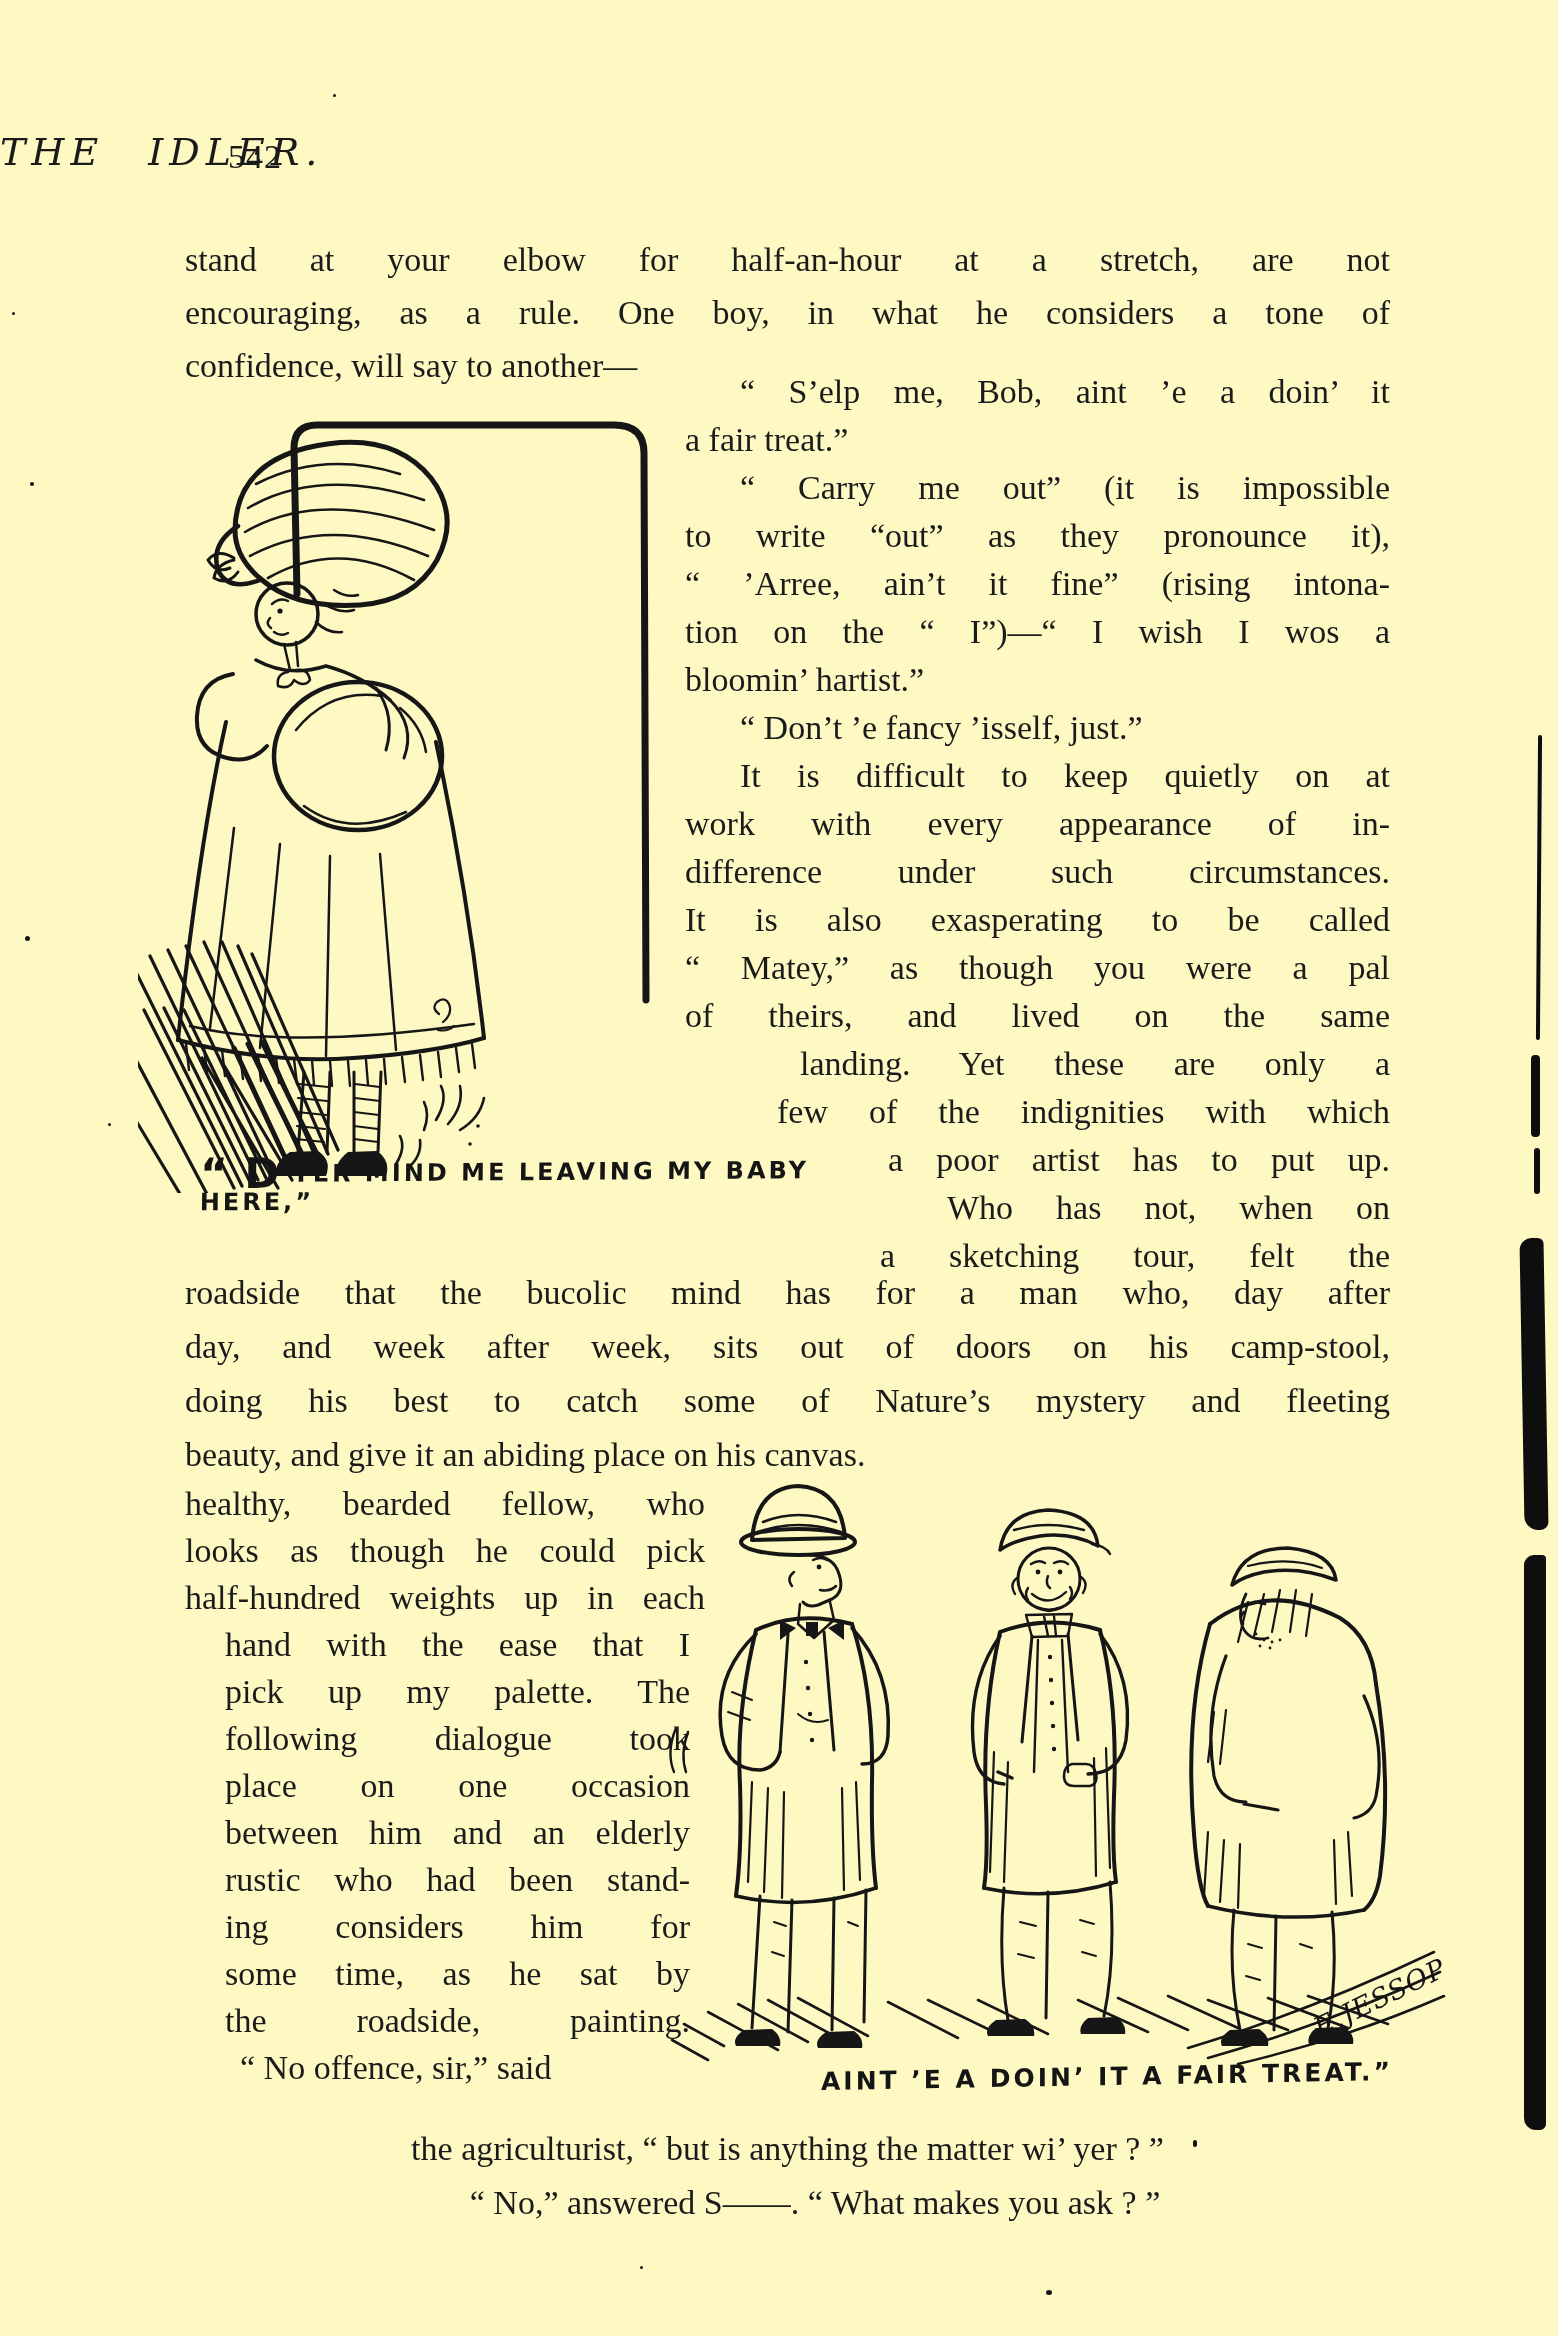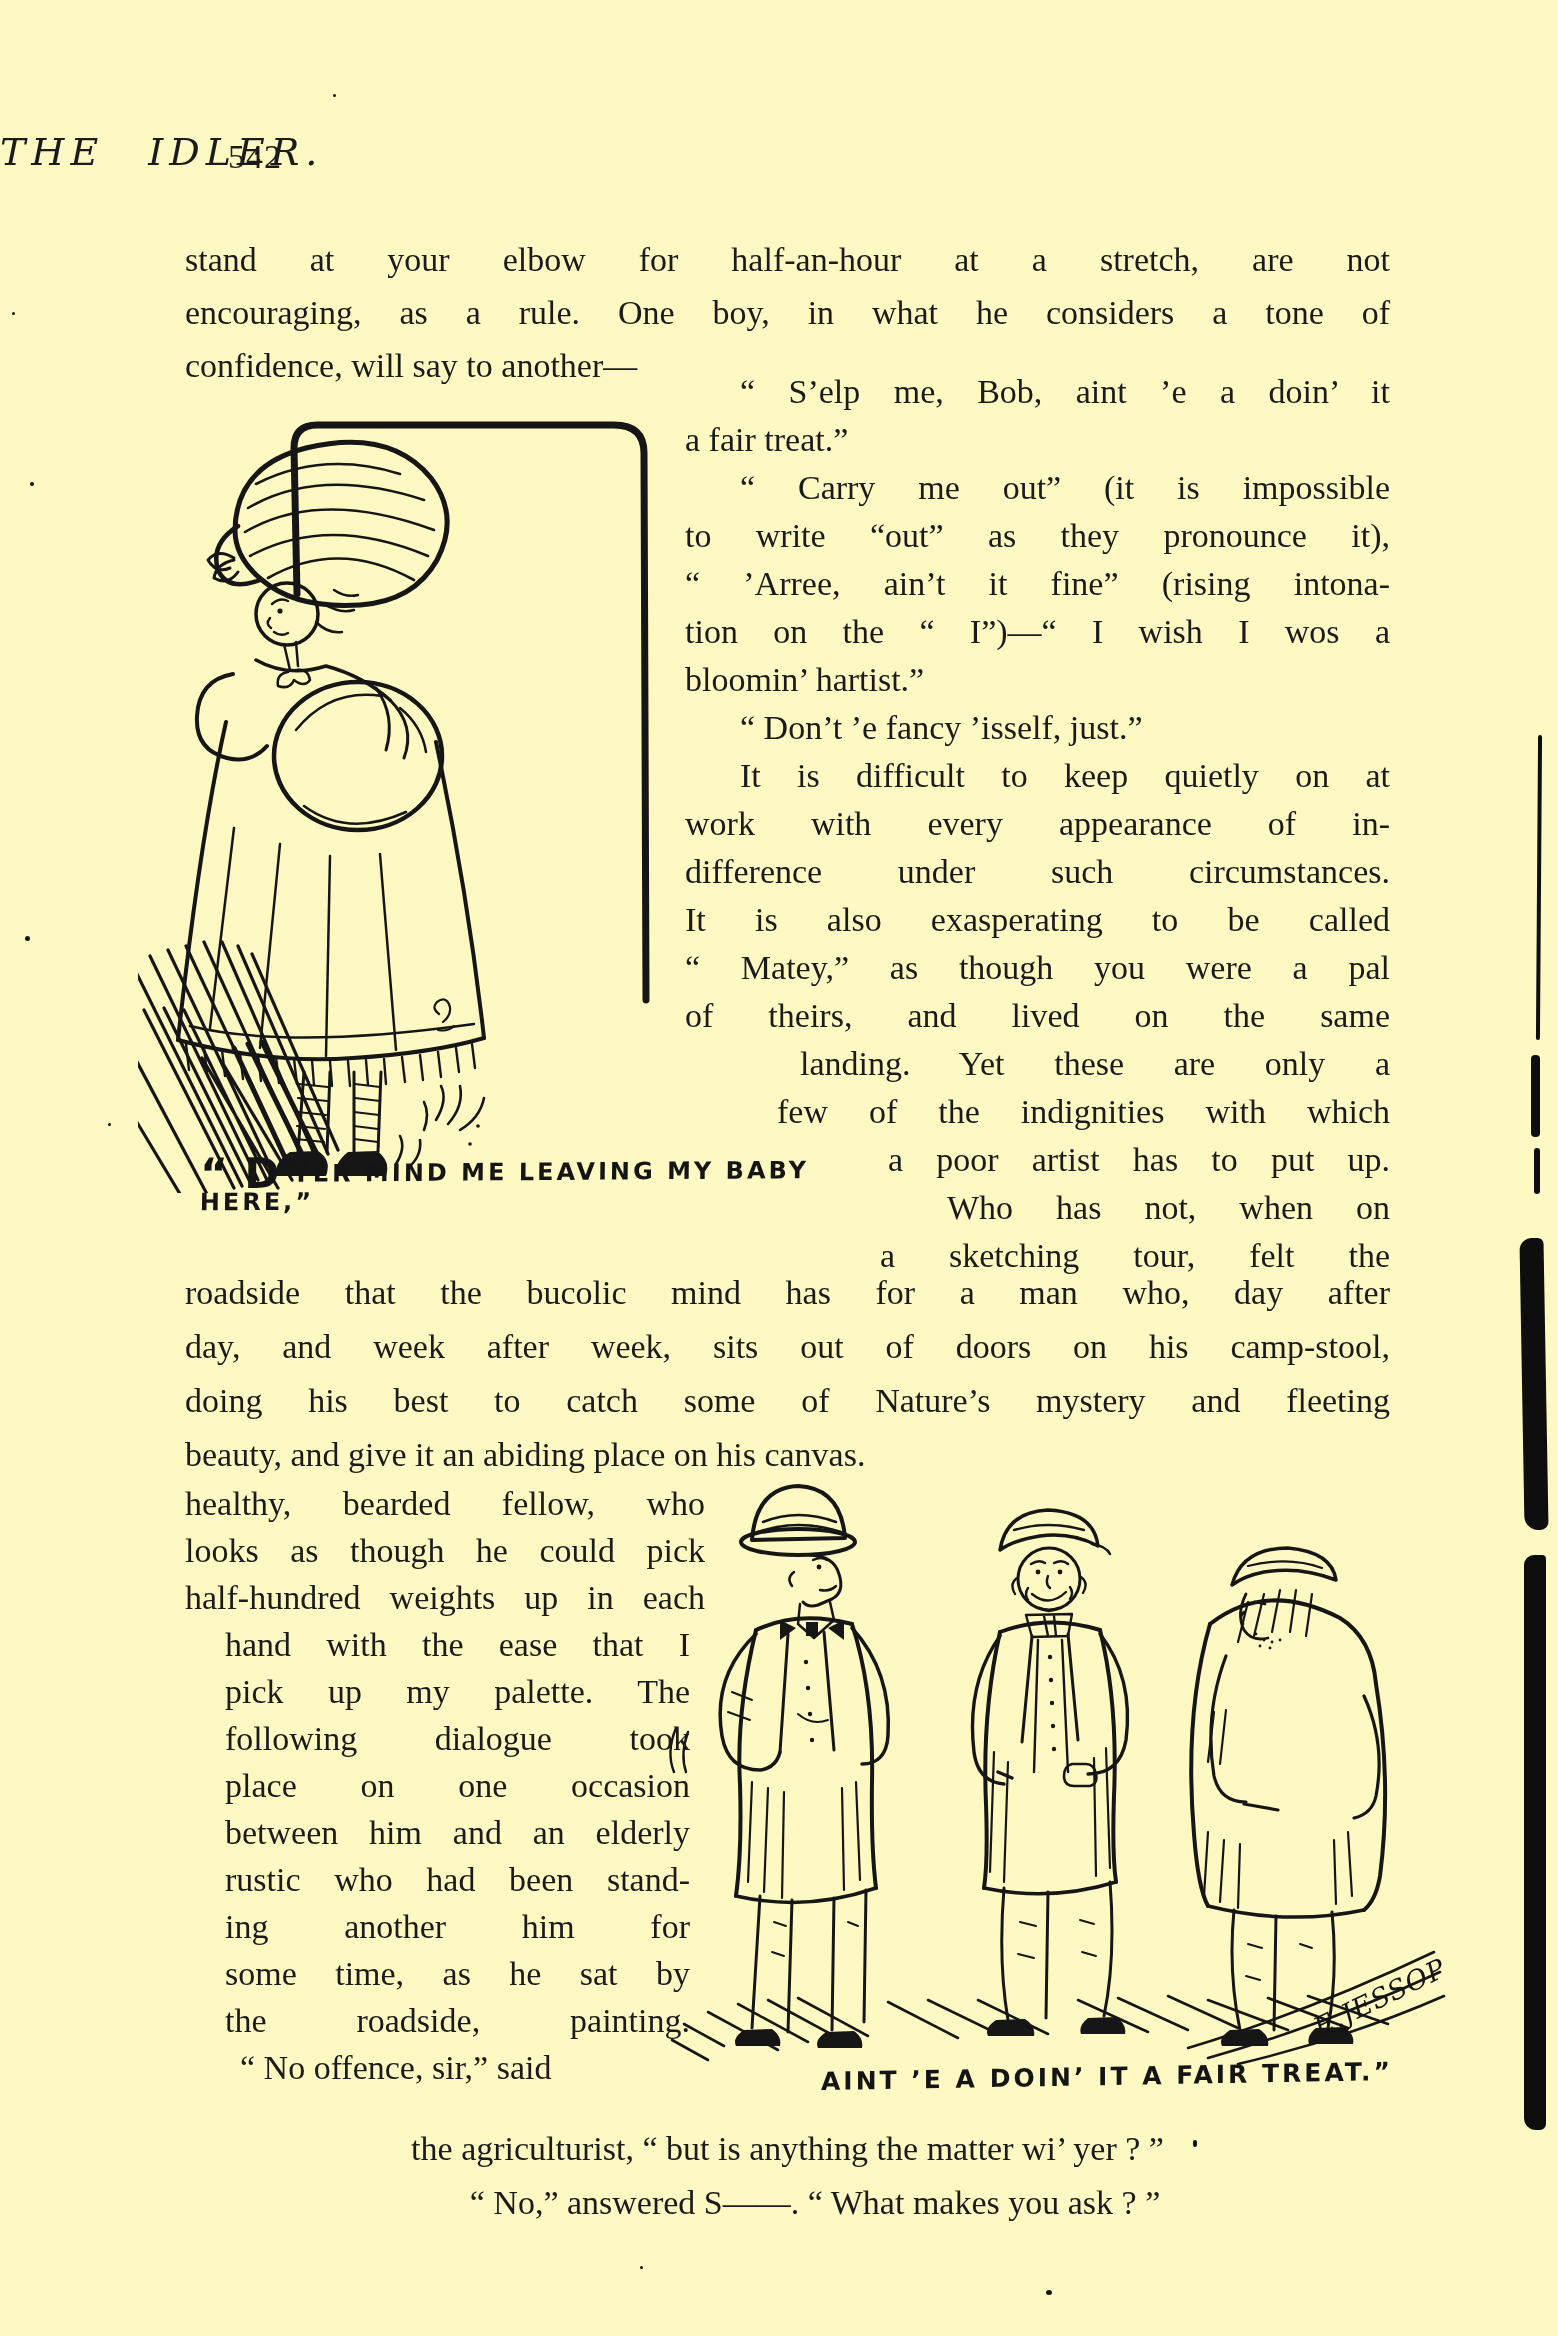--- a/index.html
+++ b/index.html
@@ -221,21 +221,21 @@
   <div id="lc" class="tblock">
     <div class="ln jl">healthy, bearded fellow, who</div>
     <div class="ln jl">looks as though he could pick</div>
     <div class="ln jl">half-hundred weights up in each</div>
     <div class="ln jl w2">hand with the ease that I</div>
     <div class="ln jl w2">pick up my palette. The</div>
     <div class="ln jl w2">following dialogue took</div>
     <div class="ln jl w2">place on one occasion</div>
     <div class="ln jl w2">between him and an elderly</div>
     <div class="ln jl w2">rustic who had been stand-</div>
-    <div class="ln jl w2">ing another him for</div>
+    <div class="ln jl w2">ing considers him for</div>
     <div class="ln jl w2">some time, as he sat by</div>
     <div class="ln jl w2">the roadside, painting.</div>
     <div class="ln ll ind">“ No offence, sir,” said</div>
   </div>
 
   <div id="cap2" class="caption">AINT ’E A DOIN’ IT A FAIR TREAT.”</div>
   <div class="signature">E.JESSOP</div>
 
   <div id="bottom1" class="tblock ll">the agriculturist, “ but is anything the matter wi’ yer ? ”</div>
   <div id="bottom2" class="tblock ll">“ No,” answered S——. “ What makes you ask ? ”</div>

